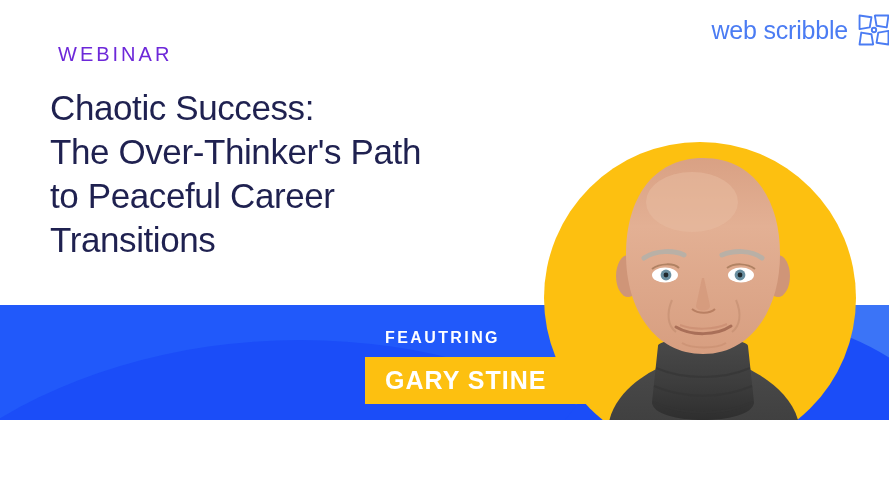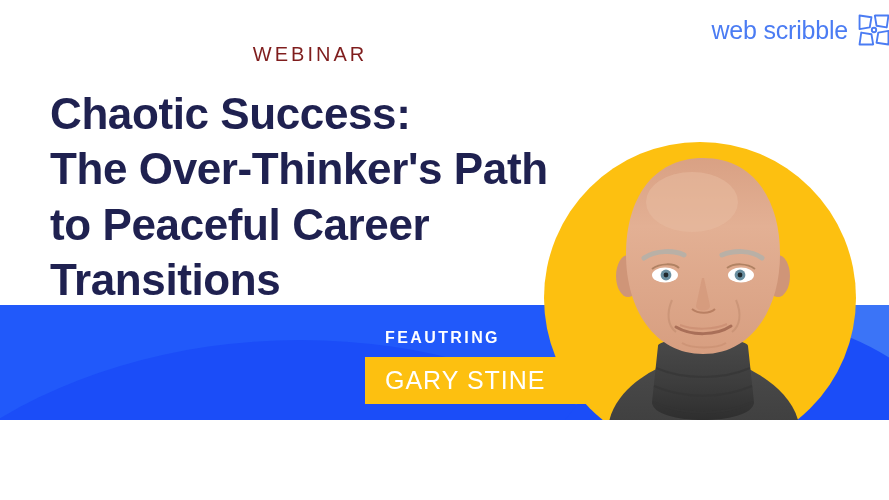--- a/index.html
+++ b/index.html
@@ -63,29 +63,28 @@
     left: 50px;
     top: 44px;
     width: 520px;
     z-index: 30;
   }
   .kicker {
     font-family: "Liberation Sans", "DejaVu Sans", sans-serif;
     font-size: 20px;
     font-weight: 400;
     letter-spacing: 3.0px;
-    color: #7f1d1d;
-    line-height: 1;
-    margin: 0 0 22px 0;
-    text-align: center;
+    color: #6d28d9;
+    line-height: 1;
+    margin: 0 0 22px 8px;
   }
   .headline {
     font-family: "Liberation Sans", "DejaVu Sans", sans-serif;
-    font-size: 44px;
-    font-weight: bold;
+    font-size: 35px;
+    font-weight: normal;
     color: #1f2150;
     line-height: 1.26;
     letter-spacing: -0.4px;
     margin: 0;
     white-space: pre-line;
   }
 
   
   .featuring {
     position: absolute;
@@ -110,21 +109,21 @@
     height: 47px;
     background: #fdc010;
     z-index: 20;
   }
   .speaker-name {
     position: absolute;
     left: 385px;
     top: 368px;
     font-family: "Liberation Sans", "DejaVu Sans", sans-serif;
     font-size: 25px;
-    font-weight: normal;
+    font-weight: bold;
     letter-spacing: 1.0px;
     color: #ffffff;
     line-height: 1;
     z-index: 34;
     white-space: nowrap;
   }
 
   
   .portrait-wrap {
     position: absolute;

